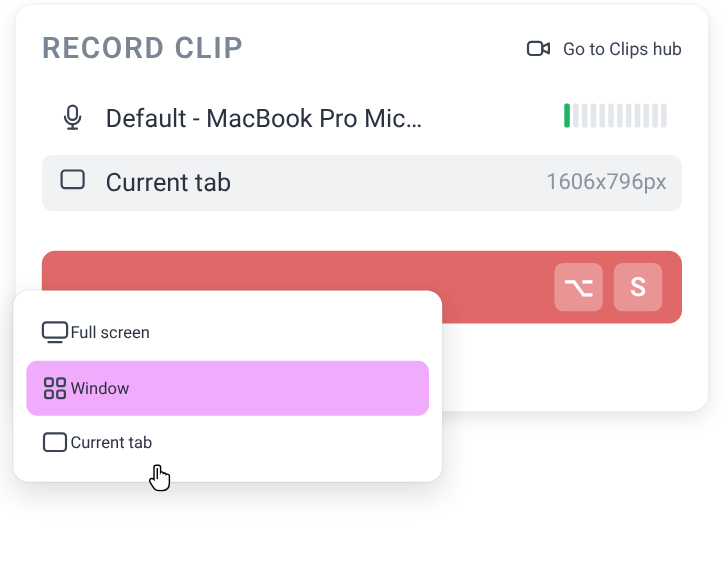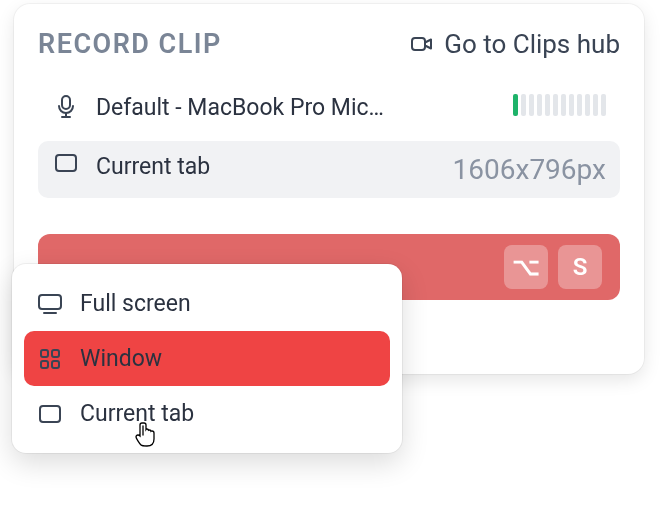--- a/index.html
+++ b/index.html
@@ -25,38 +25,38 @@
   .panel-title {
     font-size: 27px;
     letter-spacing: 1.5px;
     font-weight: 600;
     color: #7a8596;
   }
   .clips-hub {
     display: flex;
     align-items: center;
     gap: 10px;
-    font-size: 26px;
+    font-size: 16px;
     color: #3a4454;
     cursor: pointer;
   }
   .clips-hub .icon { display: inline-flex; }
 
   .row {
     display: flex;
     gap: 16px;
     padding: 12px 14px;
     border-radius: 10px;
     font-size: 23px;
     color: #2b3240;
     margin-bottom: 8px;
   }
   .row .icon { width: 28px; display: inline-flex; justify-content: center; color: #3a4454; flex-shrink:0; }
   .row .label { flex: 1; white-space: nowrap; overflow: hidden; text-overflow: ellipsis; }
-  .row .right { color: #8a93a2; font-size: 28px; flex-shrink:0; }
+  .row .right { color: #8a93a2; font-size: 20px; flex-shrink:0; }
 
   .mic-level {
     display: flex;
     gap: 3px;
     align-items: center;
     height: 22px;
     flex-shrink:0;
   }
   .mic-level .bar {
     width: 5px; height: 22px;
@@ -98,29 +98,28 @@
     left: 12px; top: 264px;
     width: 390px;
     background: #fff;
     border-radius: 14px;
     box-shadow: 0 10px 28px rgba(0,0,0,0.14), 0 0 0 1px rgba(0,0,0,0.05);
     padding: 12px;
   }
   .dd-item {
     display: flex;
     align-items: center;
-    gap: 16px;
     padding: 14px 12px;
     border-radius: 10px;
-    font-size: 23px;
+    font-size: 15px;
     color: #2b3240;
     cursor: pointer;
   }
   .dd-item .icon { width: 28px; display:inline-flex; justify-content:center; color:#3a4454; }
-  .dd-item.hover { background: #ef4444; }
+  .dd-item.hover { background: #f0abfc; }
 
   .cursor {
     position: absolute;
     left: 134px; top: 420px;
     font-size: 22px;
     pointer-events: none;
     color:#000;
     text-shadow: -1px -1px 0 #fff, 1px -1px 0 #fff, -1px 1px 0 #fff, 1px 1px 0 #fff;
   }
 

